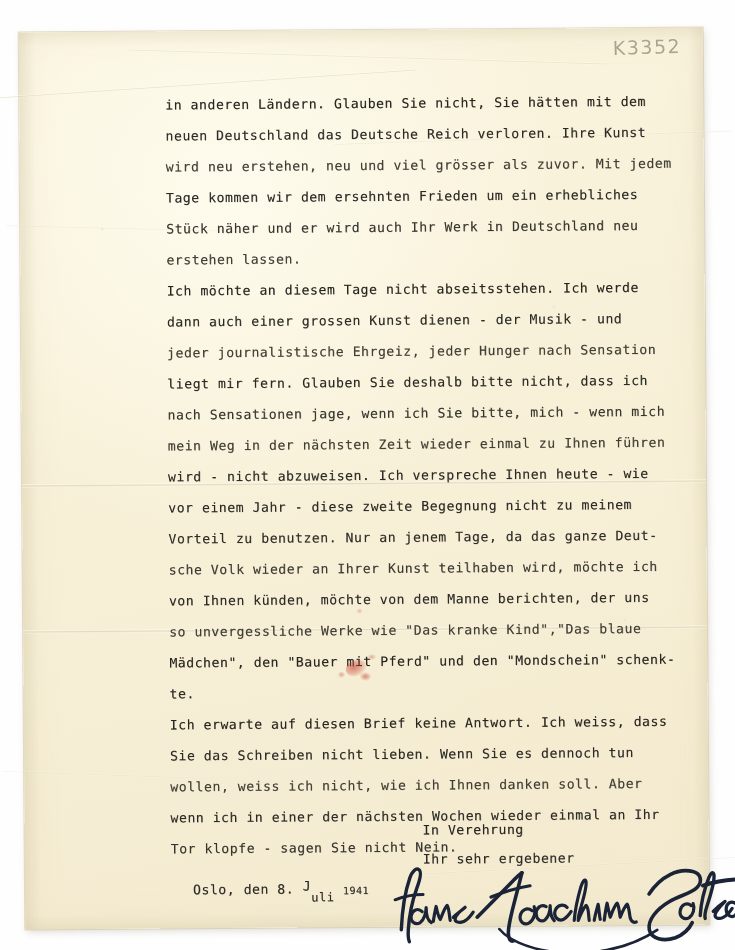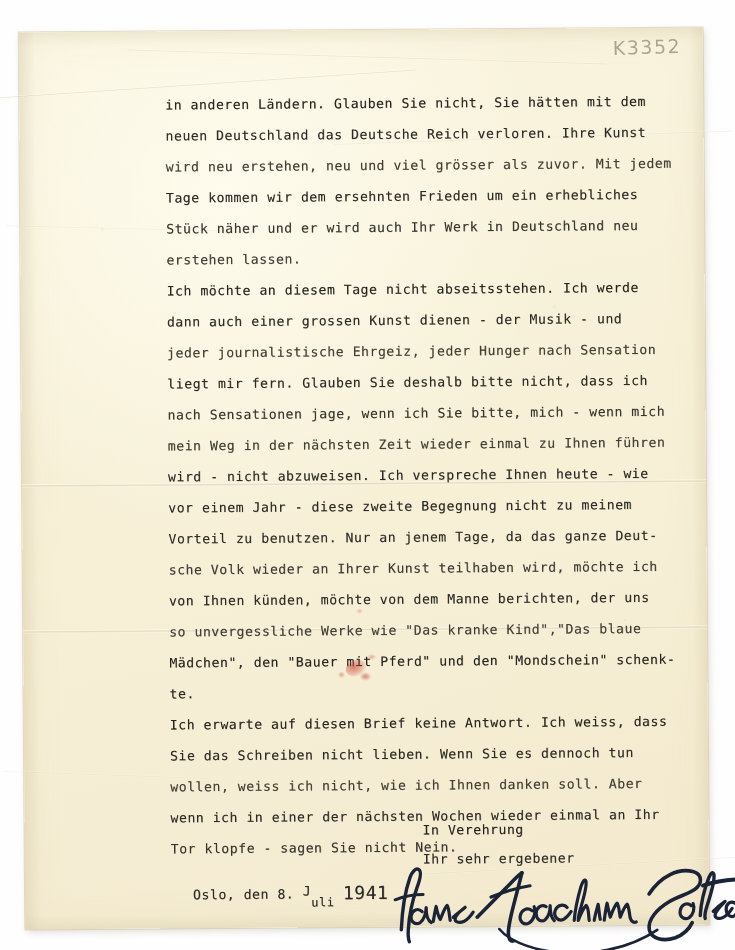--- a/index.html
+++ b/index.html
@@ -140,21 +140,21 @@
     top: 851px;
     font-family: "DejaVu Sans Mono", monospace;
     font-size: 13.1px;
     letter-spacing: 0.55px;
     color: #2b2a26;
     white-space: pre;
     text-shadow: 0.35px 0.25px 0.4px rgba(70,66,55,0.45);
   }
   .datestamp .raised { position: relative; top: -3px; }
   .datestamp .lowered { position: relative; top: 8px; font-size: 12px; }
-  .datestamp .year { font-size: 18px; position: relative; top: 1px; }
+  .datestamp .year { font-size: 10px; position: relative; top: 1px; }
 
   
   .stain {
     position: absolute;
     pointer-events: none;
     border-radius: 50%;
   }
   .stain.s1 {
     left: 322px; top: 630px; width: 22px; height: 16px;
     background: radial-gradient(ellipse at 40% 40%, rgba(196,62,48,0.62) 0%, rgba(196,62,48,0.30) 45%, rgba(196,62,48,0) 75%);

